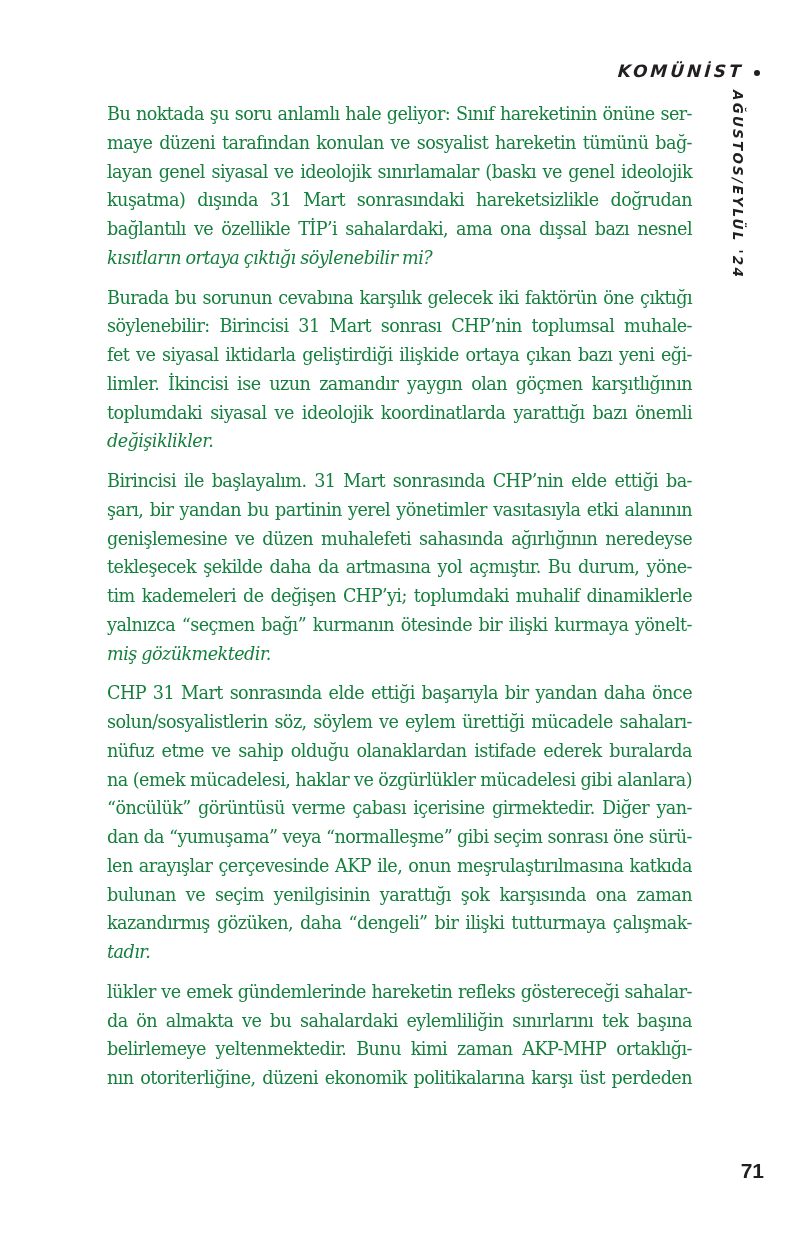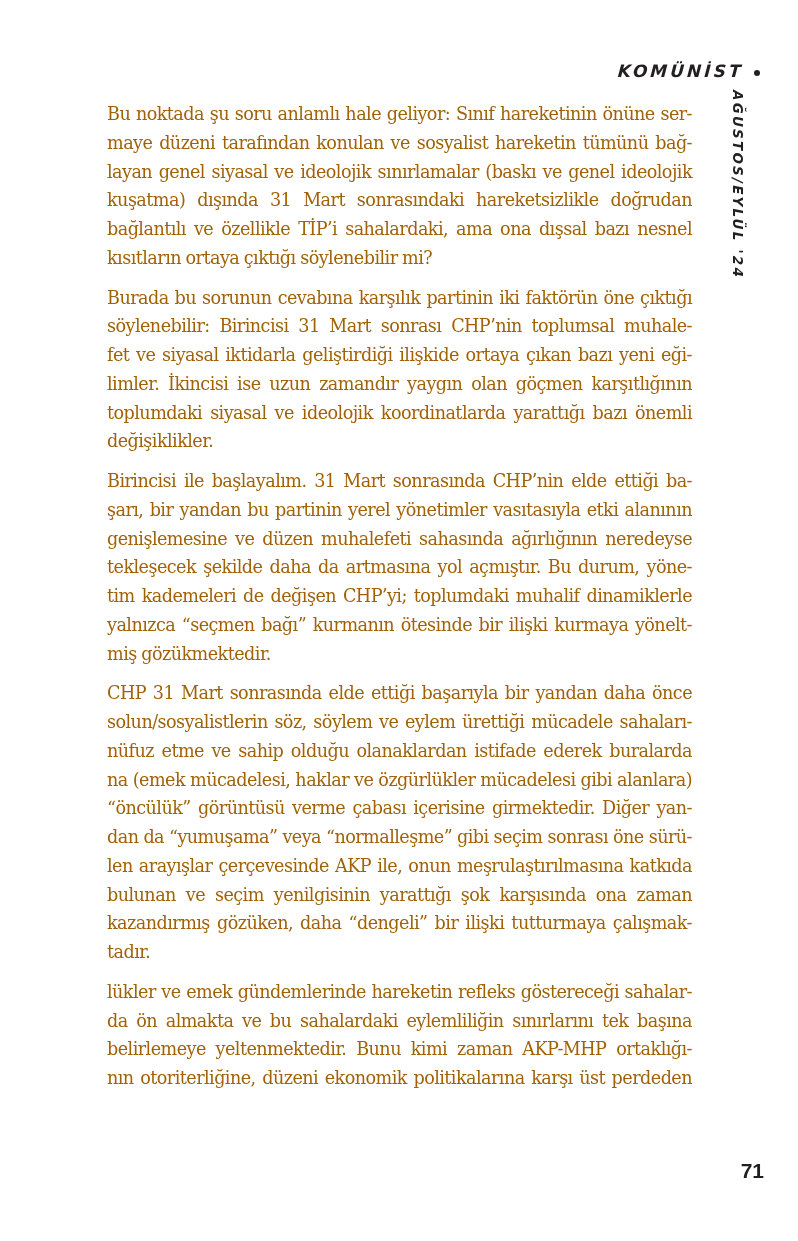--- a/index.html
+++ b/index.html
@@ -63,38 +63,39 @@
       letter-spacing: 2.2px;
       color: #231f20;
     }
     .body-text {
       position: absolute;
       left: 107px;
       top: 100px;
       width: 585px;
       font-family: "DejaVu Serif", serif;
       font-size: 17.6px;
-      color: #a16207;
+      color: #15803d;
     }
     .paragraph {
       margin: 0 0 11px 0;
     }
     .line {
       display: block;
       height: 28.75px;
       line-height: 28.75px;
       white-space: nowrap;
       text-align: justify;
       text-align-last: justify;
       letter-spacing: -0.55px;
       word-spacing: -0.5px;
     }
     .line.last {
       text-align: right;
       text-align-last: left;
+      font-style: italic;
     }
     .page-number {
       position: absolute;
       right: 34px;
       top: 1159px;
       font-family: "Liberation Sans", sans-serif;
       font-weight: bold;
       font-size: 21px;
       color: #231f20;
     }
@@ -114,21 +115,21 @@
 <div class="body-text">
   <p class="paragraph">
     <span class="line">Bu noktada şu soru anlamlı hale geliyor: Sınıf hareketinin önüne ser-</span>
     <span class="line">maye düzeni tarafından konulan ve sosyalist hareketin tümünü bağ-</span>
     <span class="line">layan genel siyasal ve ideolojik sınırlamalar (baskı ve genel ideolojik</span>
     <span class="line">kuşatma) dışında 31 Mart sonrasındaki hareketsizlikle doğrudan</span>
     <span class="line">bağlantılı ve özellikle TİP’i sahalardaki, ama ona dışsal bazı nesnel</span>
     <span class="line last">kısıtların ortaya çıktığı söylenebilir mi?</span>
   </p>
   <p class="paragraph">
-    <span class="line">Burada bu sorunun cevabına karşılık partinin iki faktörün öne çıktığı</span>
+    <span class="line">Burada bu sorunun cevabına karşılık gelecek iki faktörün öne çıktığı</span>
     <span class="line">söylenebilir: Birincisi 31 Mart sonrası CHP’nin toplumsal muhale-</span>
     <span class="line">fet ve siyasal iktidarla geliştirdiği ilişkide ortaya çıkan bazı yeni eği-</span>
     <span class="line">limler. İkincisi ise uzun zamandır yaygın olan göçmen karşıtlığının</span>
     <span class="line">toplumdaki siyasal ve ideolojik koordinatlarda yarattığı bazı önemli</span>
     <span class="line last">değişiklikler.</span>
   </p>
   <p class="paragraph">
     <span class="line">Birincisi ile başlayalım. 31 Mart sonrasında CHP’nin elde ettiği ba-</span>
     <span class="line">şarı, bir yandan bu partinin yerel yönetimler vasıtasıyla etki alanının</span>
     <span class="line">genişlemesine ve düzen muhalefeti sahasında ağırlığının neredeyse</span>

